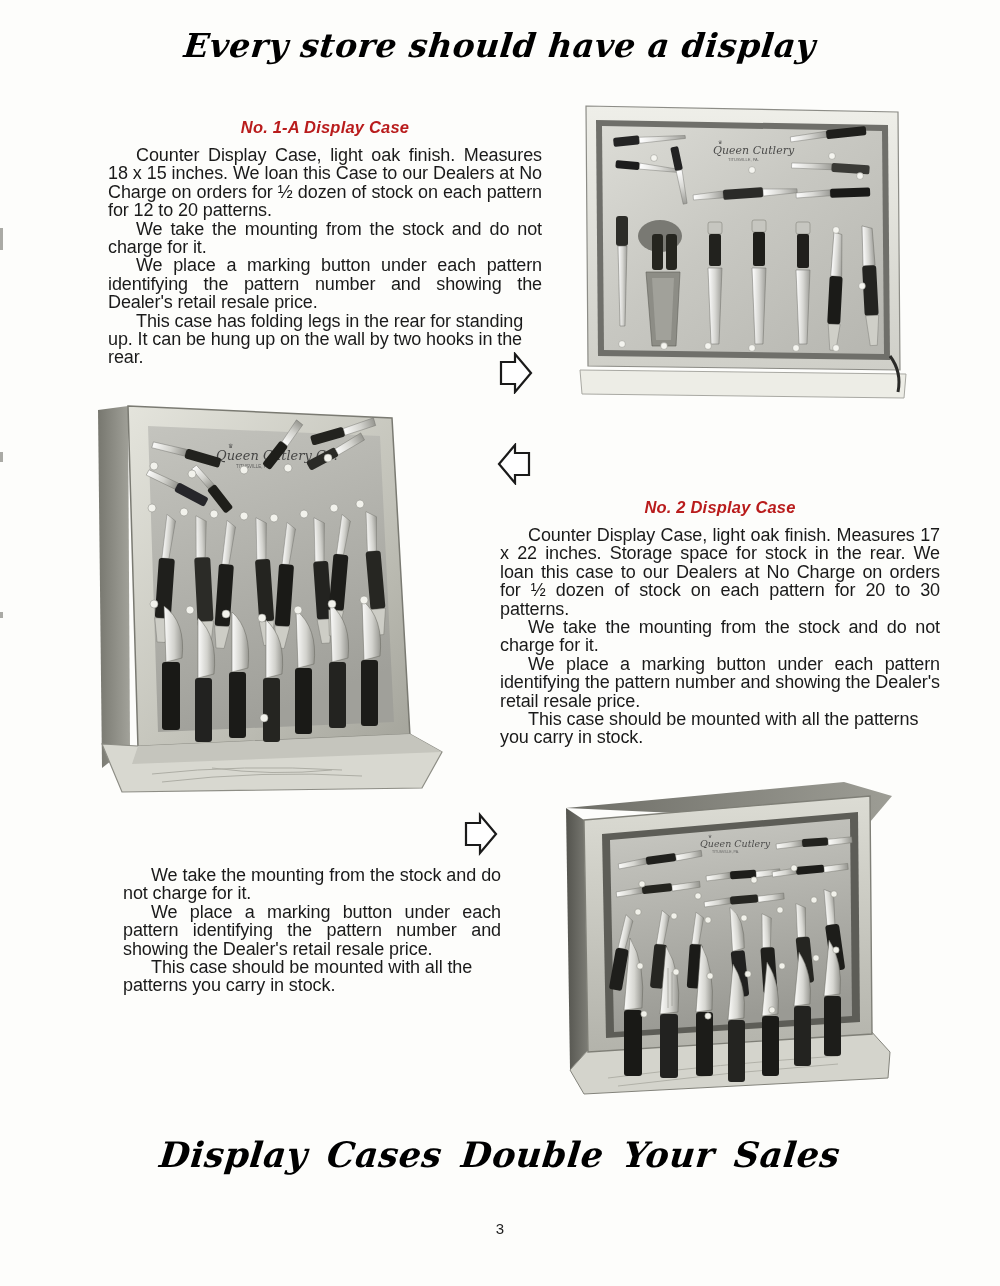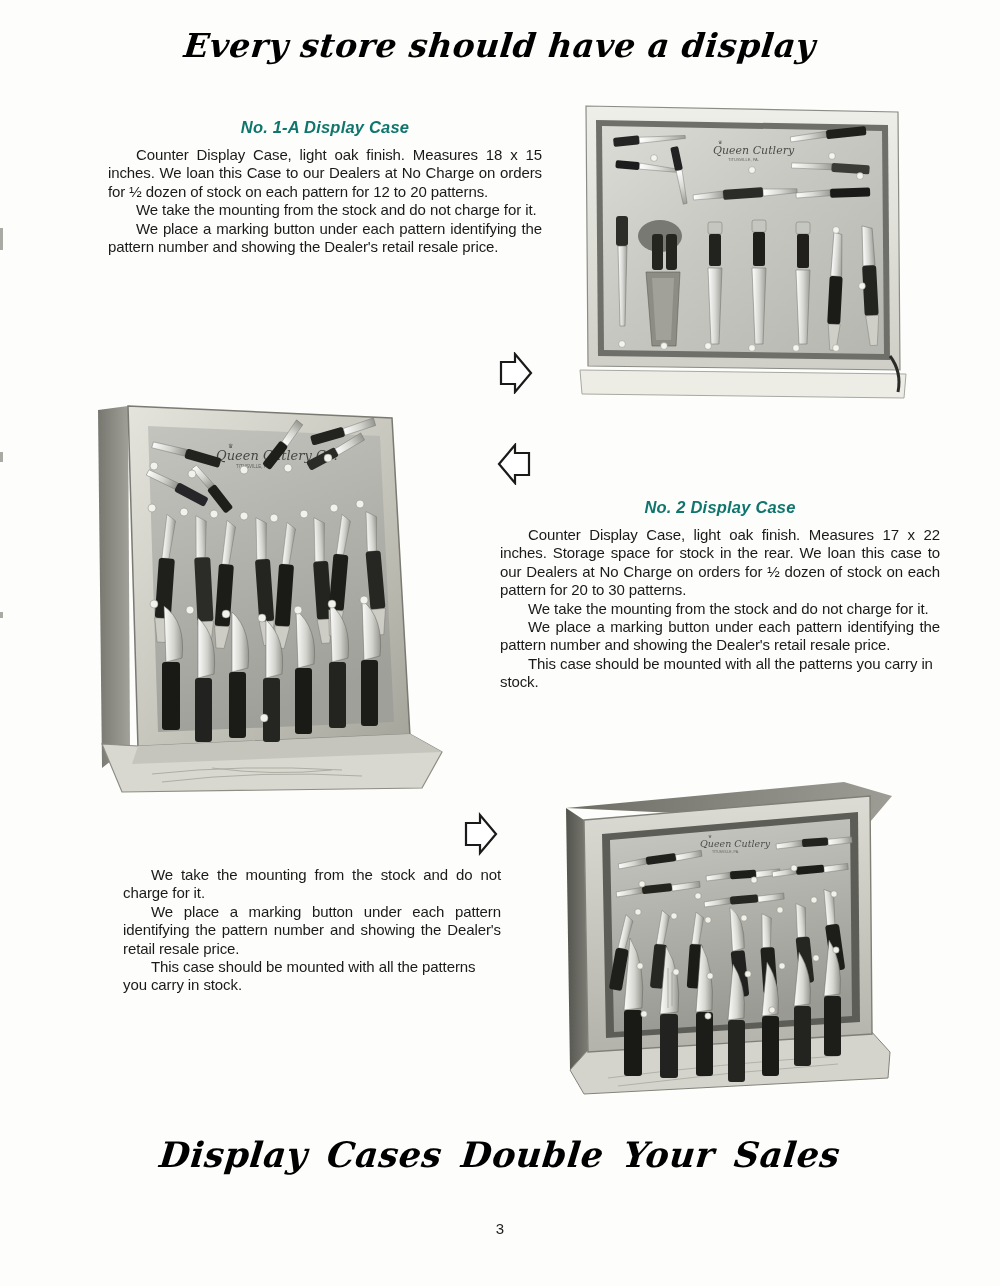--- a/index.html
+++ b/index.html
@@ -49,29 +49,29 @@
   
   .block {
     position: absolute;
   }
   .block-title {
     font-family: "Liberation Sans", sans-serif;
     font-weight: bold;
     font-style: italic;
     font-size: 16.5px;
     text-align: center;
-    color: #0f766e;
+    color: #b91c1c;
     margin: 0 0 9px 0;
     letter-spacing: 0.2px;
   }
   .block-body p {
     margin: 0;
     text-indent: 28px;
     text-align: justify;
-    font-size: 15px;
+    font-size: 18px;
     line-height: 18.4px;
     color: #1a1a1a;
     font-weight: 500;
     letter-spacing: -0.1px;
   }
   .block-body p.last { text-align: left; }
 
   #block-1a { left: 108px; top: 118px; width: 434px; }
   #block-2  { left: 500px; top: 498px; width: 440px; }
   #block-3  { left: 123px; top: 866px; width: 378px; }
@@ -119,20 +119,21 @@
   <div class="edge-mark" id="edge-3"></div>
 
   <div class="script-head" id="headline-top">Every store should have a display</div>
 
   <div class="block" id="block-1a">
     <div class="block-title">No. 1-A Display Case</div>
     <div class="block-body">
       <p>Counter Display Case, light oak finish. Measures 18 x 15 inches. We loan this Case to our Dealers at No Charge on orders for ½ dozen of stock on each pattern for 12 to 20 patterns.</p>
       <p>We take the mounting from the stock and do not charge for it.</p>
       <p>We place a marking button under each pattern identifying the pattern number and showing the Dealer's retail resale price.</p>
+      <p class="last">This case has folding legs in the rear for standing up. It can be hung up on the wall by two hooks in the rear.</p>
     </div>
   </div>
 
   <div class="photo" id="photo-1a">
     <svg width="340" height="305" viewBox="0 0 340 305" xmlns="http://www.w3.org/2000/svg">
       <defs>
         <linearGradient id="boardG" x1="0" y1="0" x2="1" y2="1">
           <stop offset="0%" stop-color="#dcdcd6"></stop>
           <stop offset="45%" stop-color="#c8c8c2"></stop>
           <stop offset="100%" stop-color="#b6b6b0"></stop>

